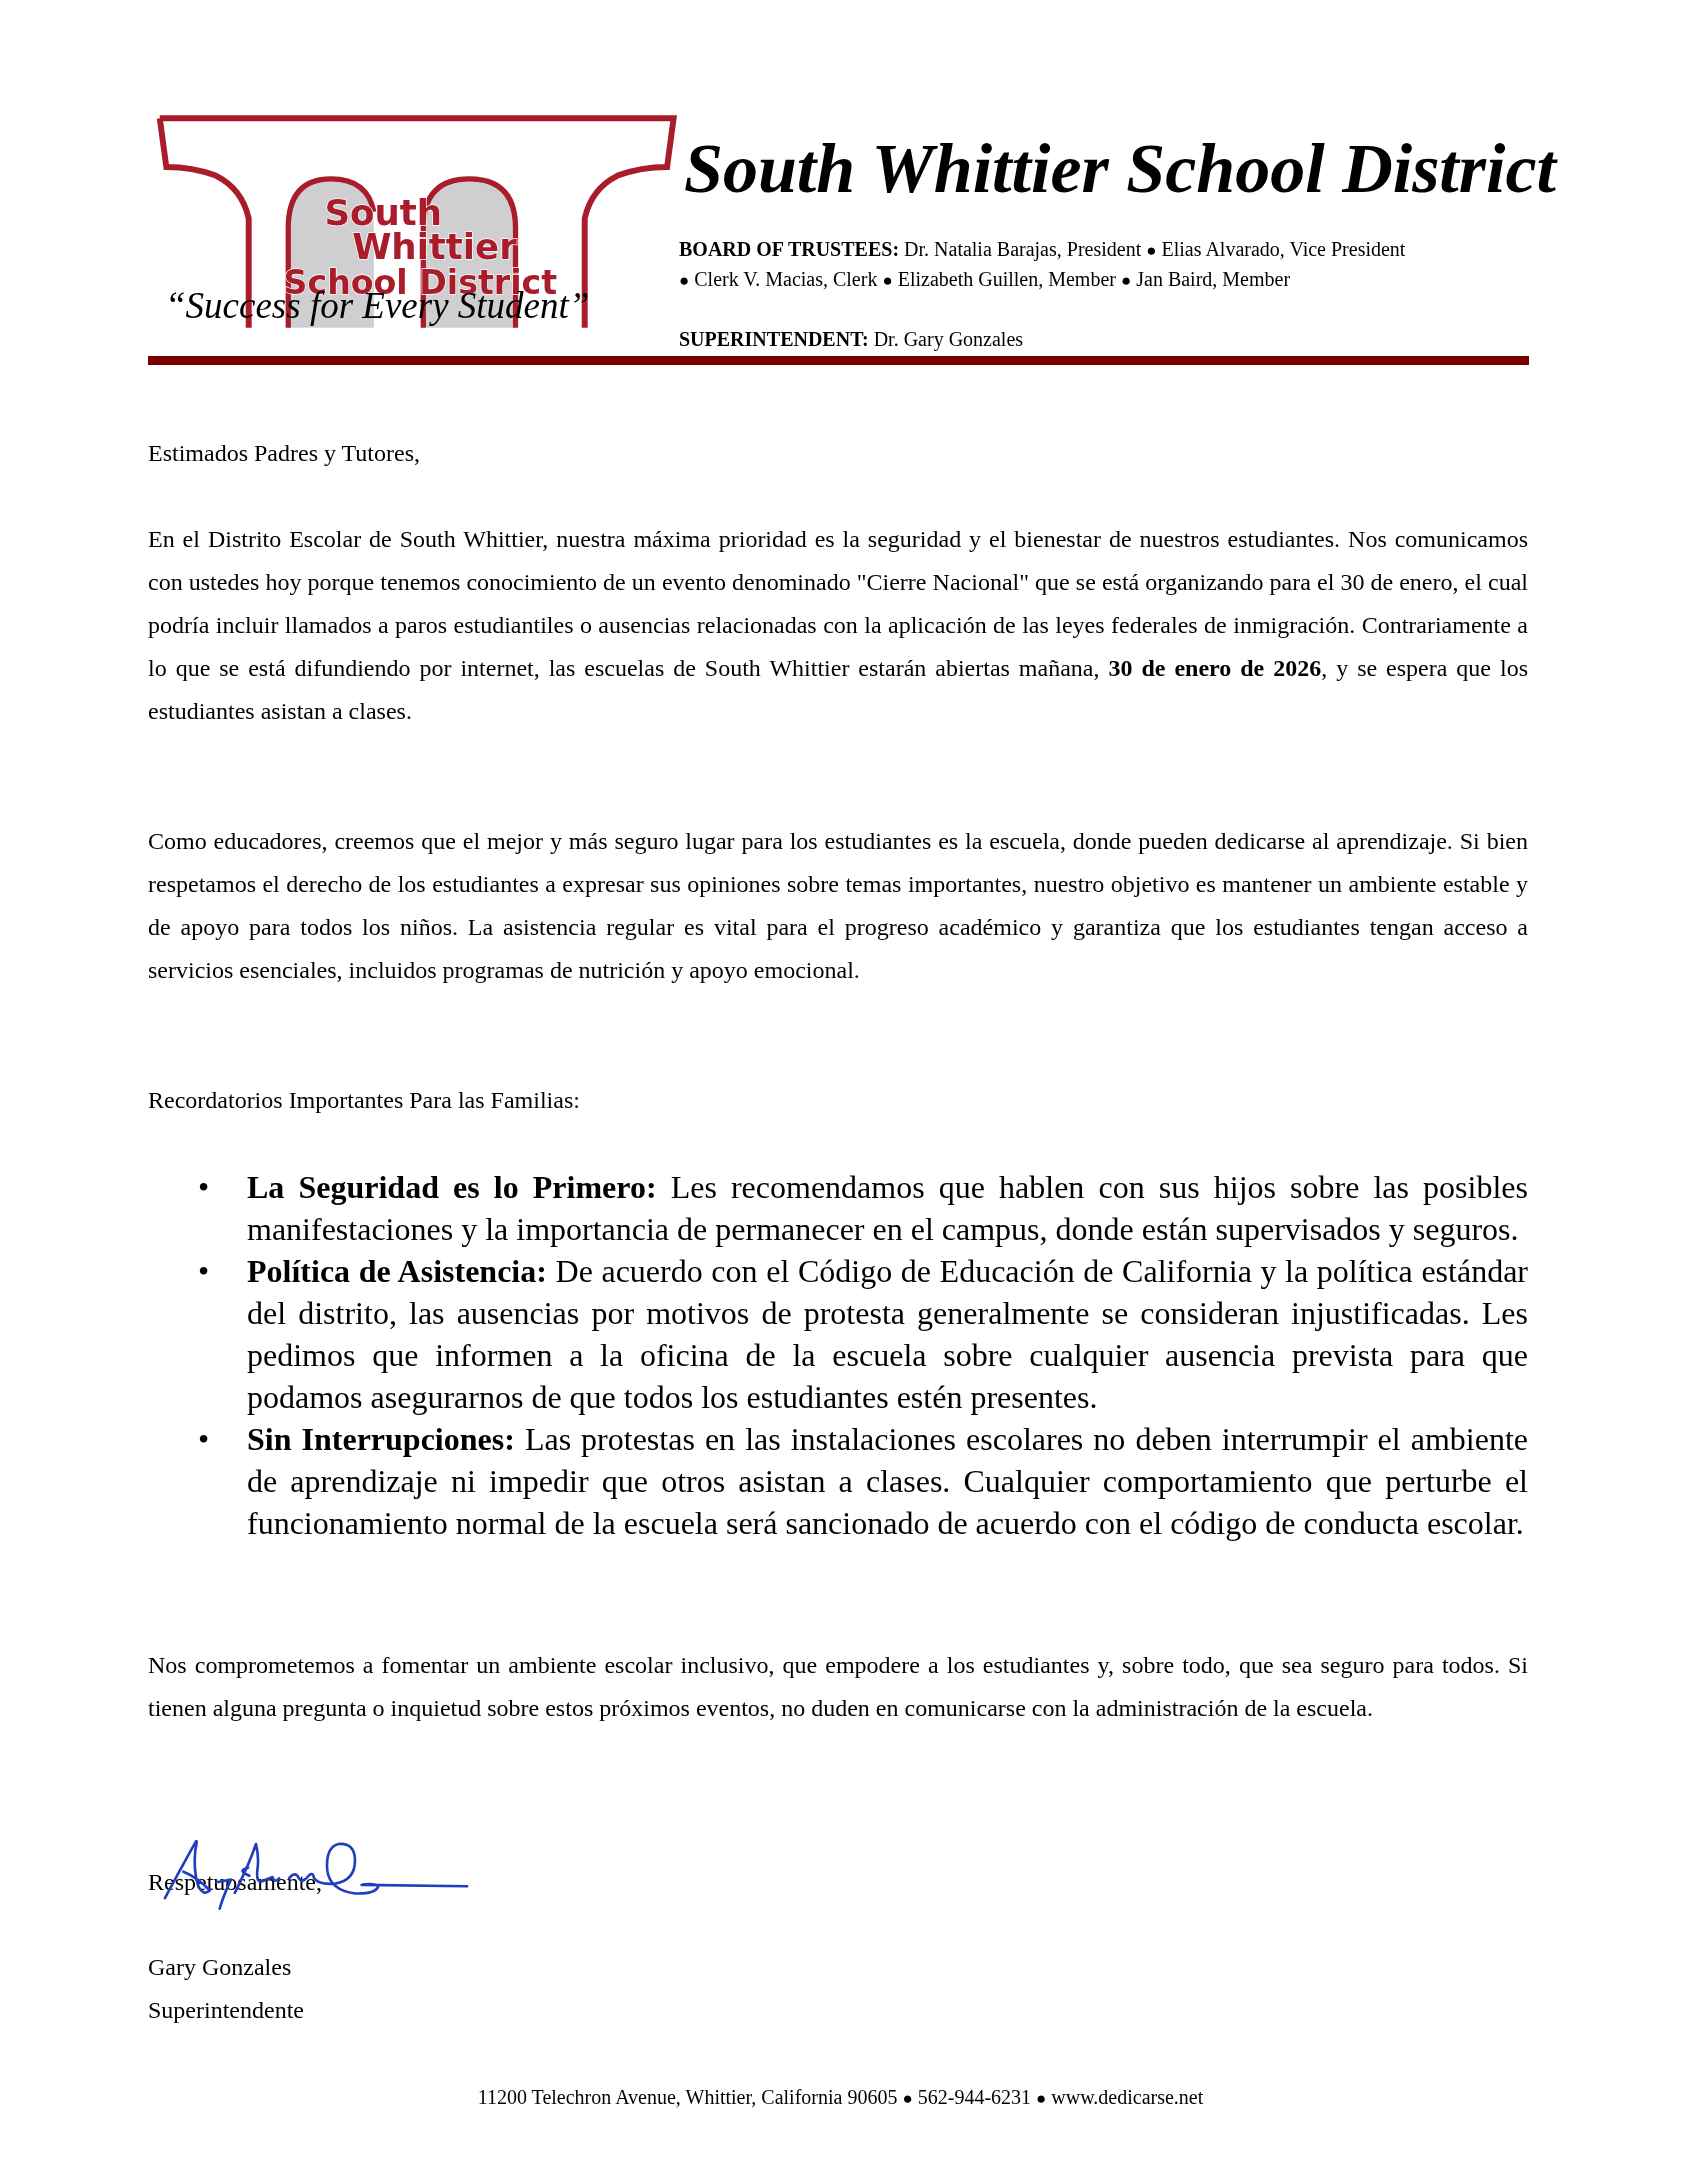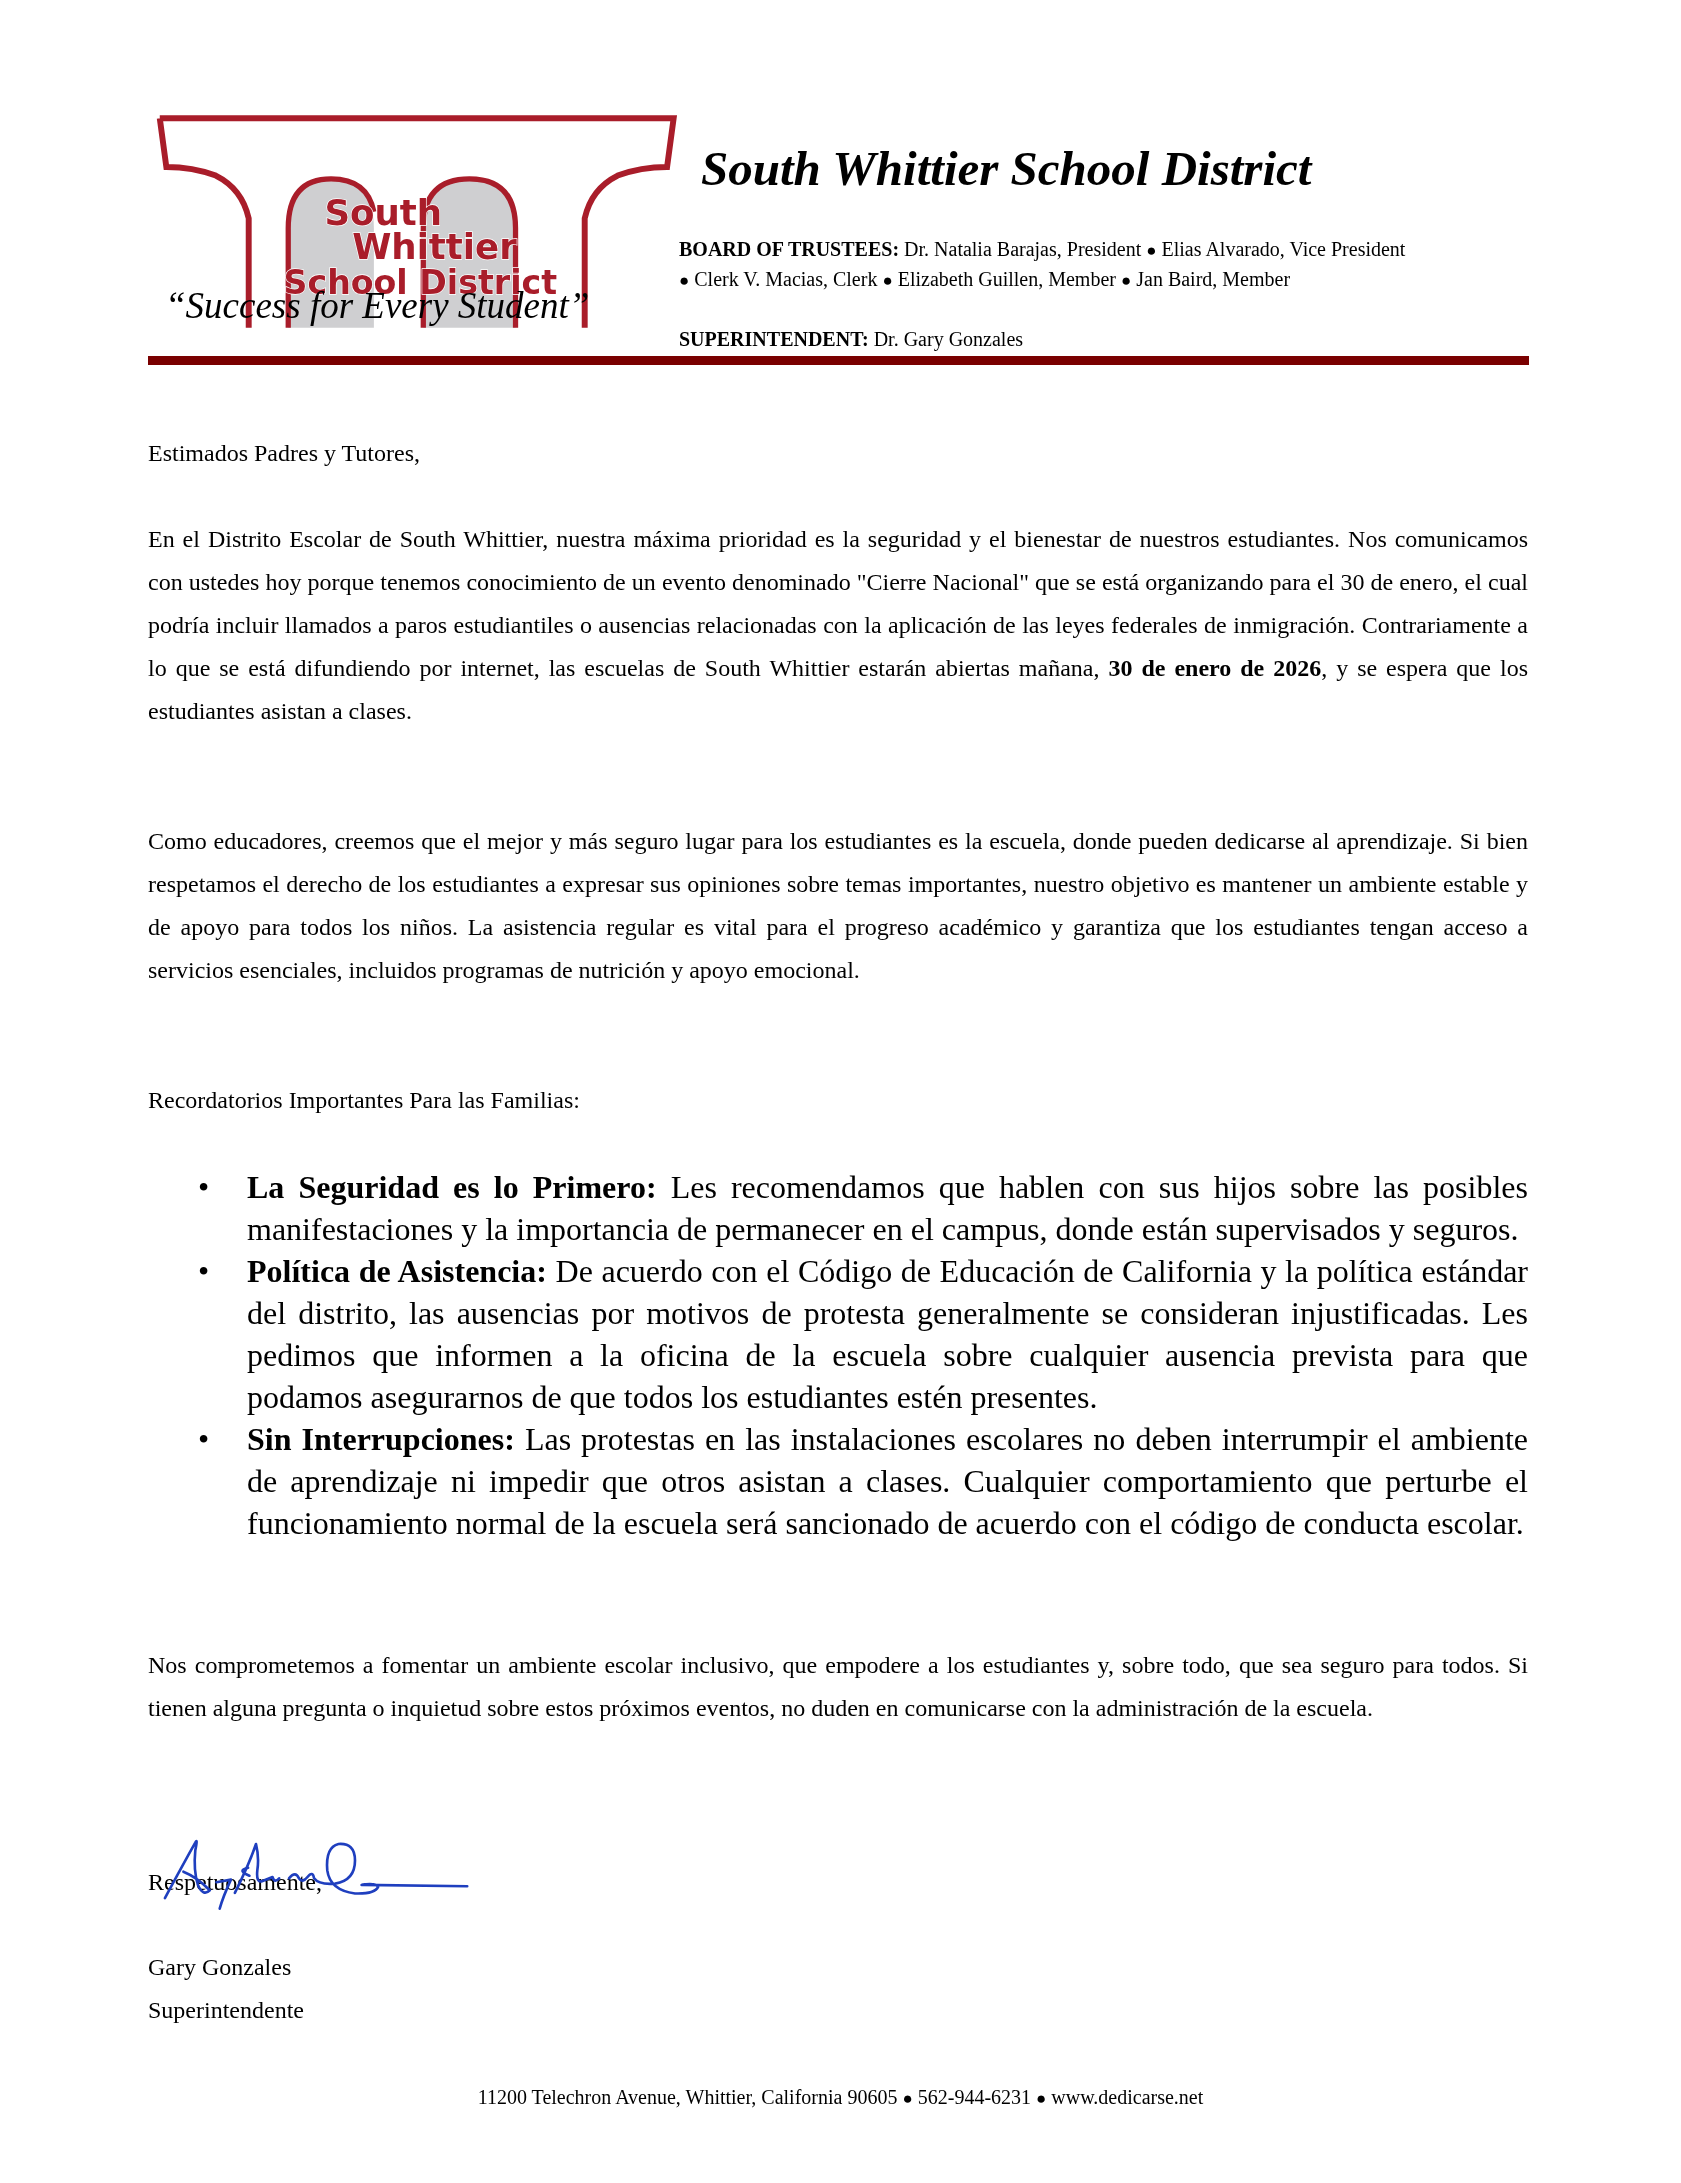--- a/index.html
+++ b/index.html
@@ -6,22 +6,22 @@
   body { width: 1681px; height: 2183px; position: relative; overflow: hidden;
          font-family: "Liberation Serif", "DejaVu Serif", serif; color: #000; }
   .abs { position: absolute; }
 
   
   #logo { left: 153px; top: 113px; width: 534px; height: 224px; }
   #tagline { left: 165px; top: 285px; width: 501px; text-align: left;
              font-style: italic; font-size: 37px; line-height: 42px; white-space: nowrap; }
 
   
-  #title { left: 701px; top: 132px; width: 851px; font-weight: bold; font-style: italic;
-           font-size: 49px; line-height: 73px; white-space: nowrap; }
+  #title { left: 684px; top: 132px; width: 851px; font-weight: bold; font-style: italic;
+           font-size: 70px; line-height: 73px; white-space: nowrap; }
   .board { left: 679px; width: 857px; text-align: left; font-size: 20px; line-height: 26px; white-space: nowrap; }
   #board1 { top: 236px; }
   #board2 { top: 266px; }
   #supt { top: 326px; }
   .b { font-weight: bold; }
   .dot { font-size: 17px; }
 
   #divider { left: 148px; top: 356px; width: 1381px; height: 8.6px; background: #7a0000; }
 
   

